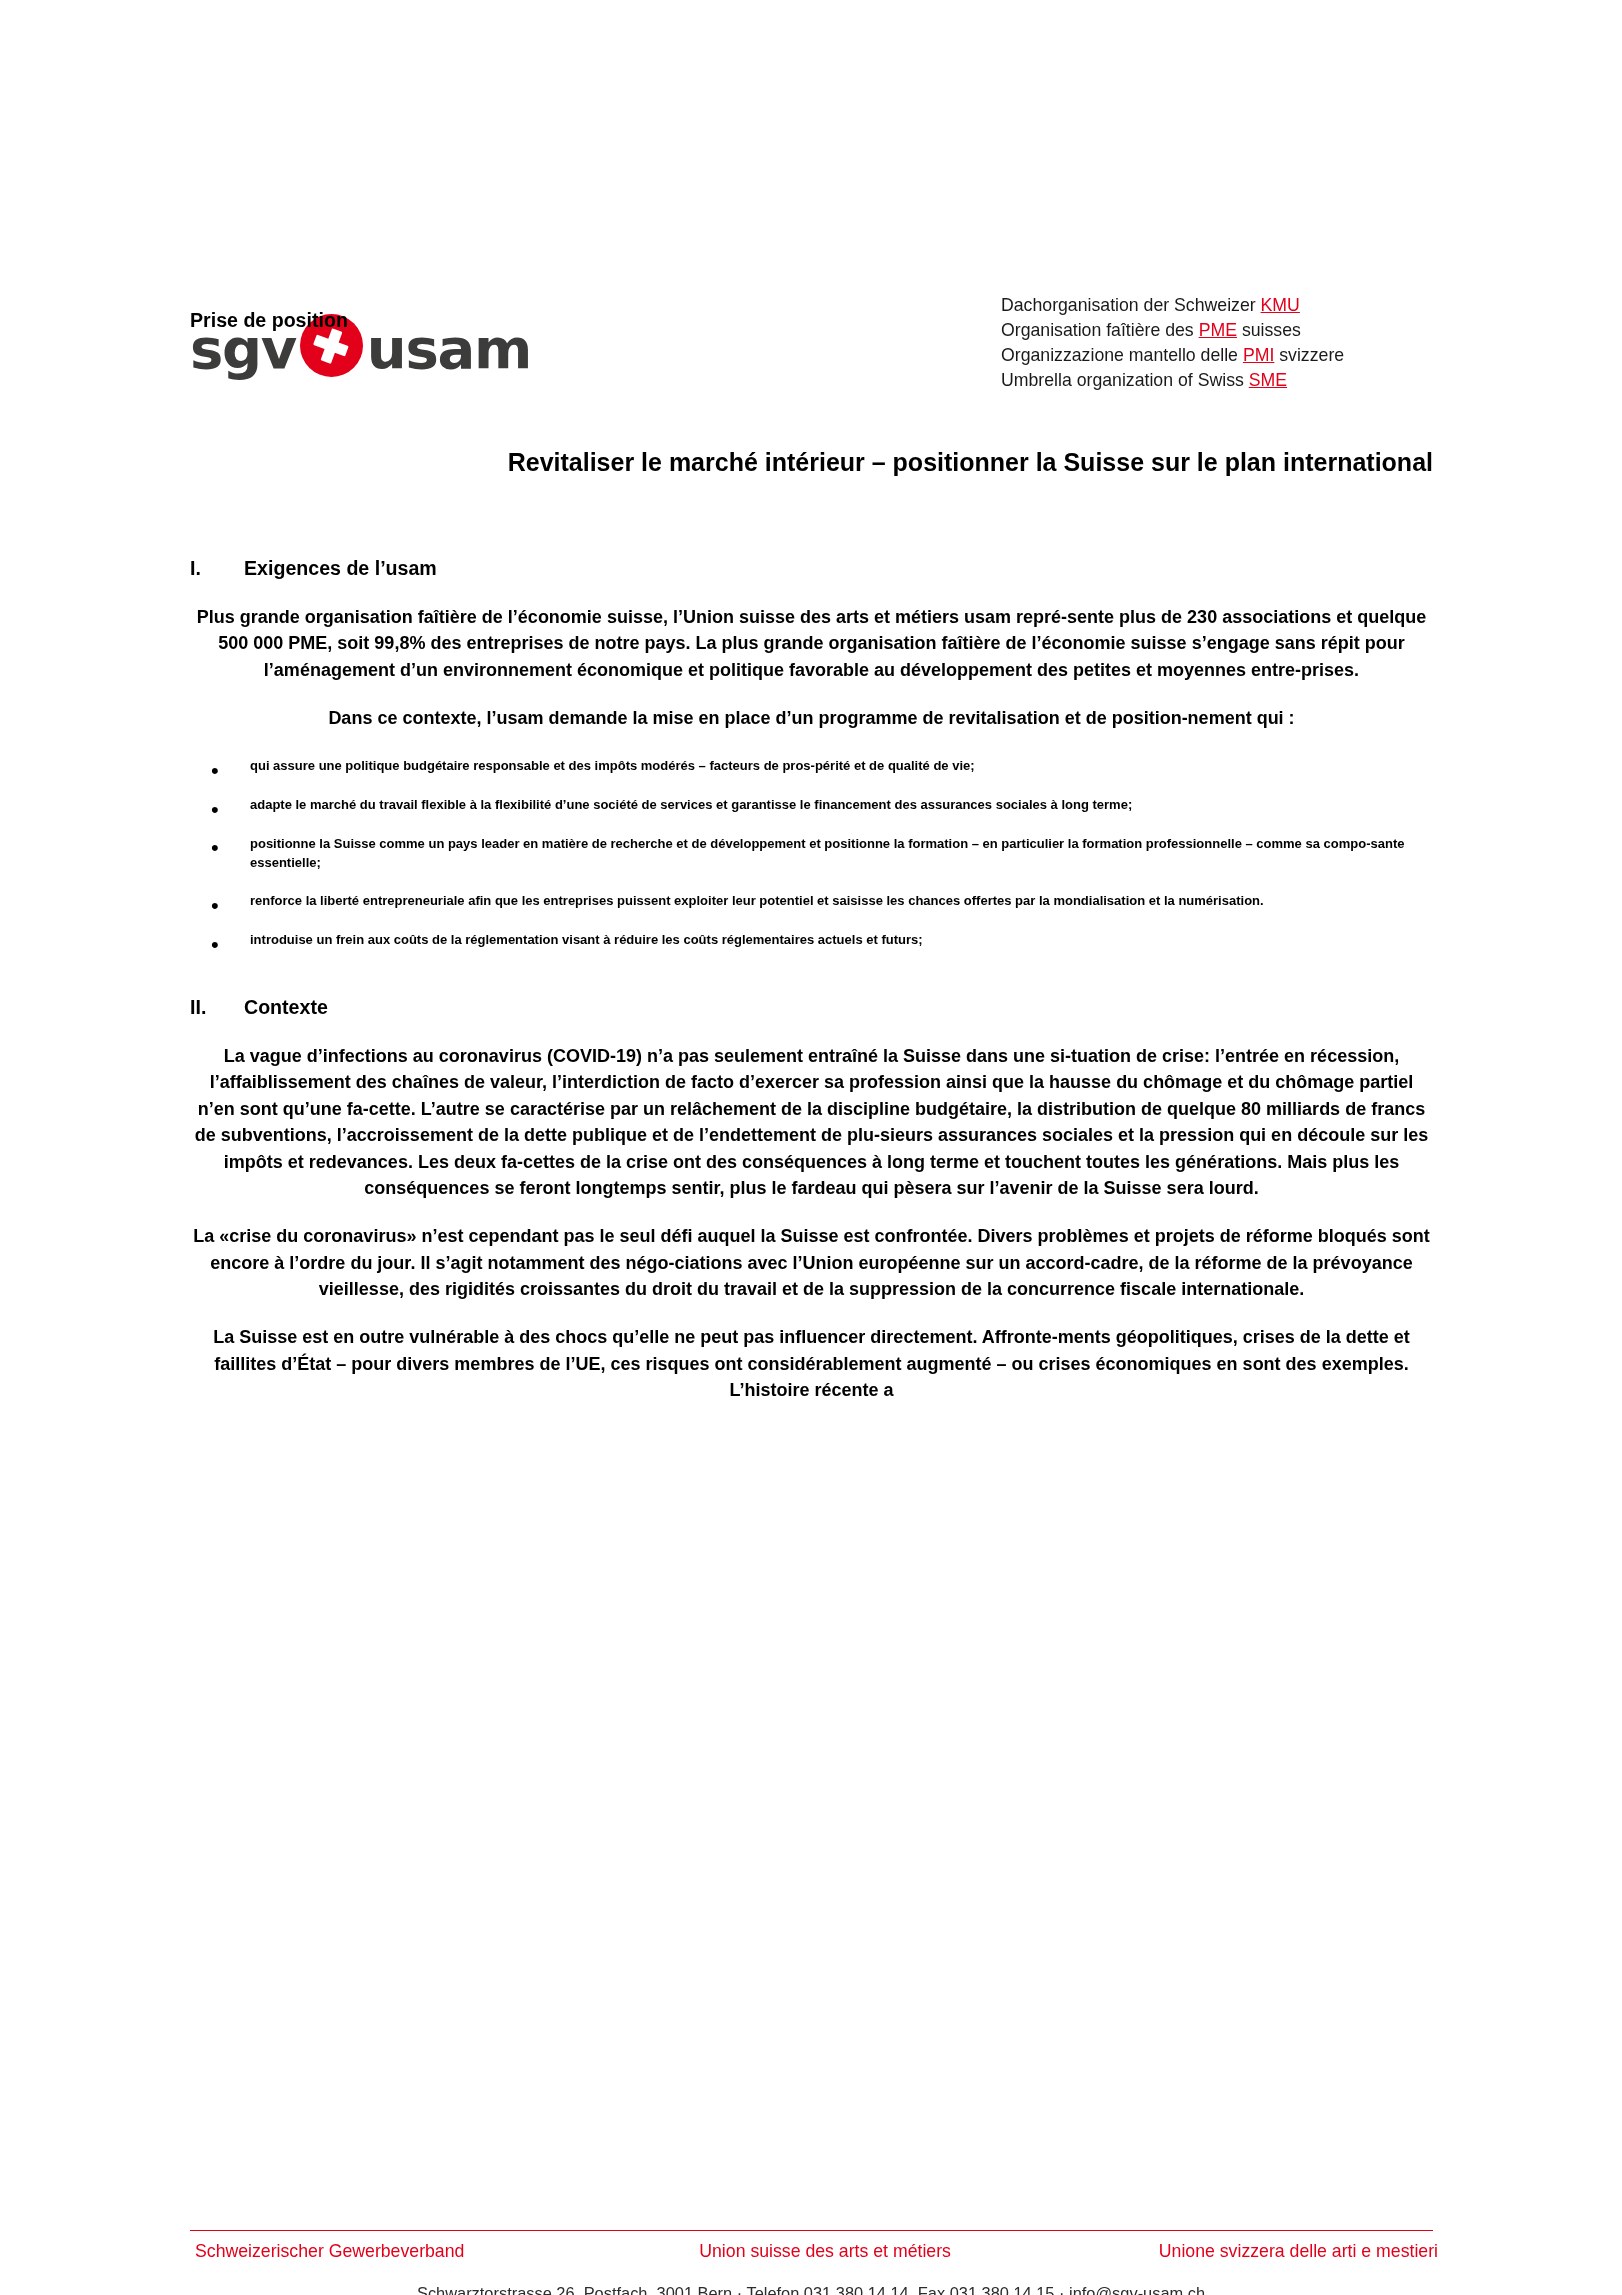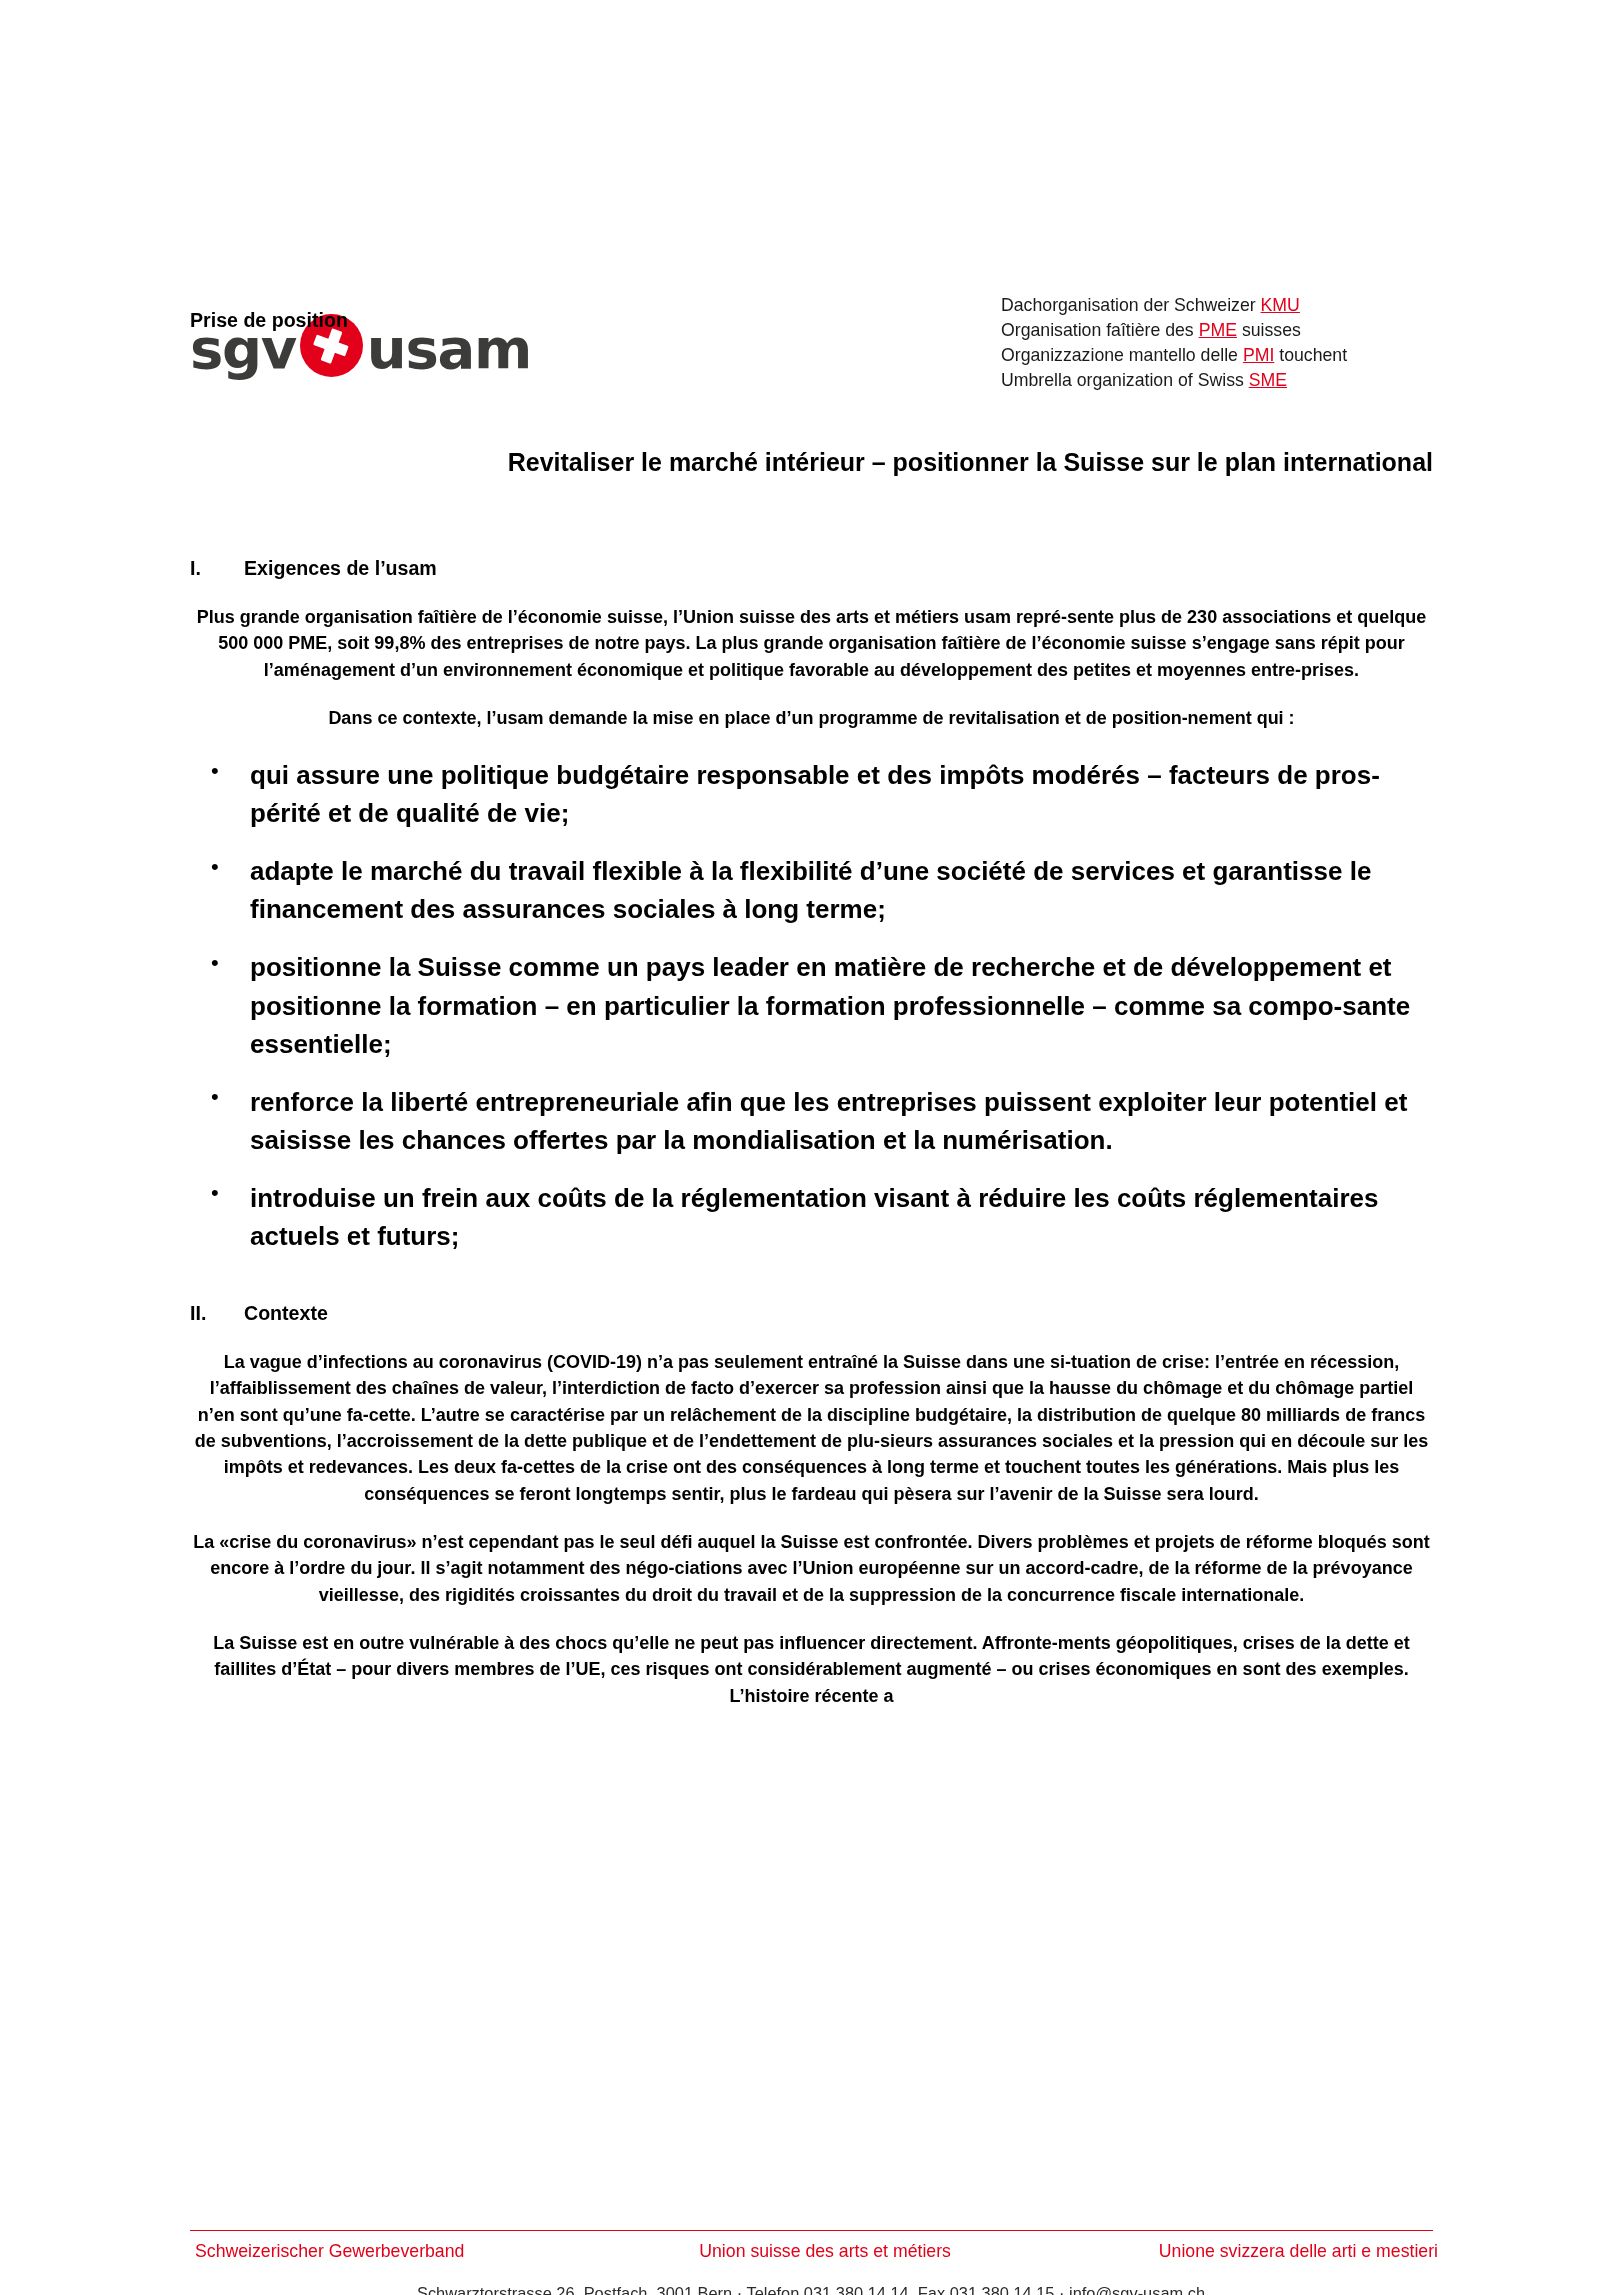--- a/index.html
+++ b/index.html
@@ -129,21 +129,21 @@
   p.para.first-after-head {
     margin-top: 23.6px;
   }
   ul.bullets {
     list-style: none;
     margin: 25px 0 0 0;
     padding: 0;
   }
   ul.bullets li {
     position: relative;
-    font-size: 26px;
+    font-size: 13px;
     line-height: 1.47;
     font-weight: bold;
     padding-left: 60px;
     margin-bottom: 19.6px;
   }
   ul.bullets li::before {
     content: "\2022";
     position: absolute;
     left: 21px;
     top: -1.3px;
@@ -206,21 +206,21 @@
     </div>
 
     <div class="org-lines">
       <div>
         <span>Dachorganisation der Schweizer </span><span class="hl">KMU</span><span></span>
       </div>
       <div>
         <span>Organisation faîtière des </span><span class="hl">PME</span><span> suisses</span>
       </div>
       <div>
-        <span>Organizzazione mantello delle </span><span class="hl">PMI</span><span> touchent</span>
+        <span>Organizzazione mantello delle </span><span class="hl">PMI</span><span> svizzere</span>
       </div>
       <div>
         <span>Umbrella organization of Swiss </span><span class="hl">SME</span><span></span>
       </div>
     </div>
   </div>
 
   <div class="content">
 
     <div class="doc-kind">Prise de position</div>

